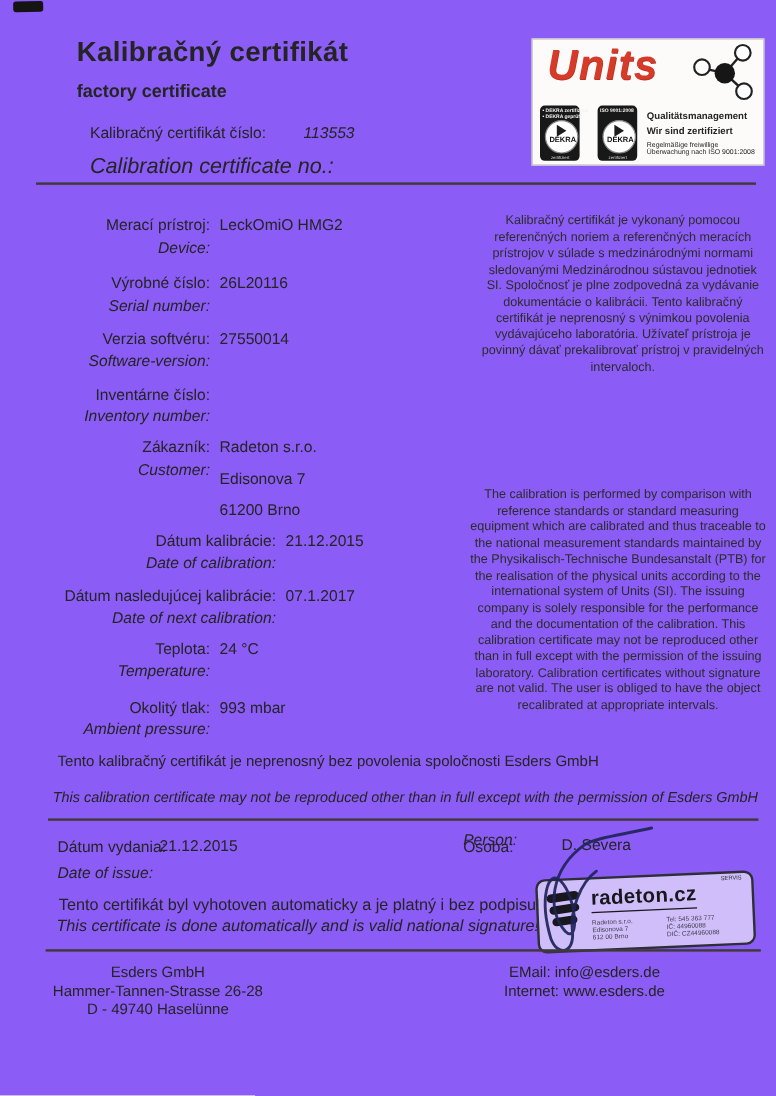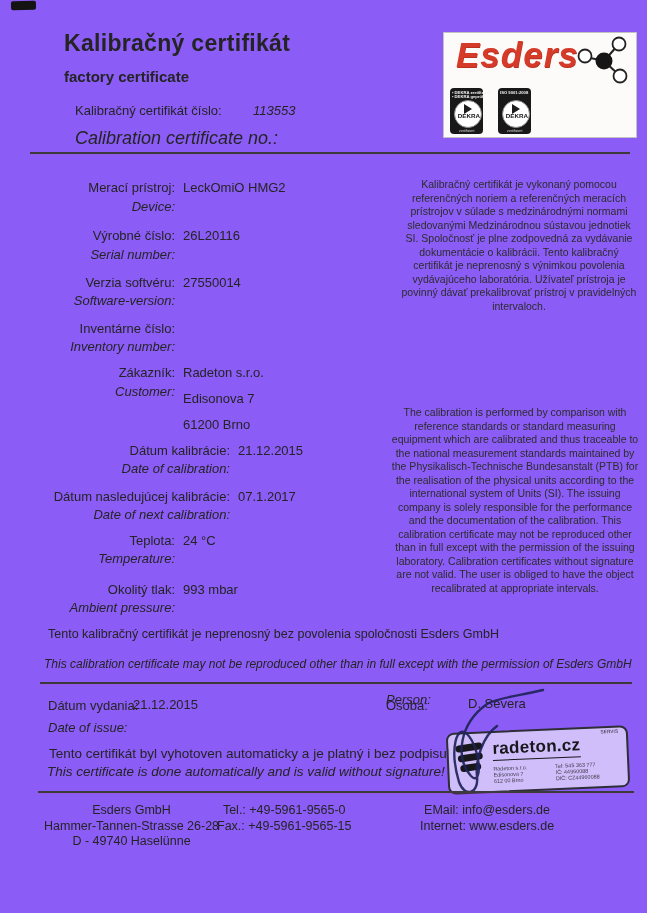--- a/index.html
+++ b/index.html
@@ -93,21 +93,21 @@
 <body>
 
 <div class="page">
 
   <div class="abs scan-mark"></div>
 
   <div class="abs title">Kalibračný certifikát</div>
   <div class="abs subtitle">factory certificate</div>
 
   <div class="abs logo-box">
-    <div class="brand">Esders</div>
+    <div class="brand">Units</div>
     <div class="molecule">
       <svg width="56" height="50" viewBox="0 0 56 50">
         <line x1="28" y1="26" x2="42" y2="10" stroke="#222" stroke-width="2"></line>
         <line x1="28" y1="26" x2="10" y2="22" stroke="#222" stroke-width="2"></line>
         <line x1="28" y1="26" x2="43" y2="40" stroke="#222" stroke-width="2"></line>
         <circle cx="28" cy="26" r="8.5" fill="#161616"></circle>
         <circle cx="43" cy="9" r="6.5" fill="#fff" stroke="#222" stroke-width="1.8"></circle>
         <circle cx="9" cy="21" r="6.5" fill="#fff" stroke="#222" stroke-width="1.8"></circle>
         <circle cx="44" cy="41" r="6.5" fill="#fff" stroke="#222" stroke-width="1.8"></circle>
       </svg>
@@ -121,20 +121,28 @@
       <div class="seal-foot">zertifiziert</div>
     </div>
     <div class="seal seal2">
       <div class="seal-top">ISO 9001:2008</div>
       <div class="seal-circle">
         <div class="seal-arrow"></div>
         <div class="seal-word">DEKRA</div>
       </div>
       <div class="seal-foot">zertifiziert</div>
     </div>
+    <div class="qual">
+      <div class="q1">Qualitätsmanagement</div>
+      <div class="q2">Wir sind zertifiziert</div>
+      <div class="q3">
+        <span>Regelmäßige freiwillige</span><br>
+        <span>Überwachung nach ISO 9001:2008</span>
+      </div>
+    </div>
   </div>
 
   <div class="abs certno-lbl">Kalibračný certifikát číslo:</div>
   <div class="abs certno-val">113553</div>
   <div class="abs certno-en">Calibration certificate no.:</div>
 
   <div class="abs hr hr1"></div>
 
   <div class="abs lbl wA" style="top:180px">Merací prístroj:</div>
   <div class="abs lbl wA it" style="top:199px">Device:</div>
@@ -182,21 +190,21 @@
 
   <div class="abs hr hr2"></div>
 
   <div class="abs f13 issue-lbl">Dátum vydania:</div>
   <div class="abs f13 issue-val">21.12.2015</div>
   <div class="abs f13 issue-en">Date of issue:</div>
   <div class="abs f13 person-lbl">Osoba:</div>
   <div class="abs f13 person-en">Person:</div>
   <div class="abs f13 person-val">D. Severa</div>
   <div class="abs auto-sk">Tento certifikát byl vyhotoven automaticky a je platný i bez podpisu!</div>
-  <div class="abs auto-en">This certificate is done automatically and is valid without signature!</div>
+  <div class="abs auto-en">This certificate is done automatically and is valid national signature!</div>
 
   <div class="abs stamp">
     <div class="stamp-bars">
       <div class="bar1"></div>
         <div class="bar2"></div>
         <div class="bar3"></div>
     </div>
     <div class="stamp-servis">SERVIS</div>
     <div class="stamp-domain">radeton.cz</div>
     <div class="stamp-col stamp-colL">
@@ -216,22 +224,18 @@
              C 32 38, 24 62, 34 96 C 40 112, 54 108, 52 90 C 50 74, 58 50, 72 40" fill="none" stroke="#1e2458" stroke-width="2.4" stroke-linecap="round" opacity="0.92"></path>
   </svg>
 
   <div class="abs hr hr3"></div>
 
   <div class="abs foot foot1">
     <div>Esders GmbH</div>
     <div>Hammer-Tannen-Strasse 26-28</div>
     <div>D - 49740 Haselünne</div>
   </div>
-  <div class="abs foot foot2">
-    <div>Tel.: +49-5961-9565-0</div>
-    <div>Fax.: +49-5961-9565-15</div>
-  </div>
   <div class="abs foot foot3">
     <div>EMail: info@esders.de</div>
     <div>Internet: www.esders.de</div>
   </div>
 
 </div>
 
 </body></html>

